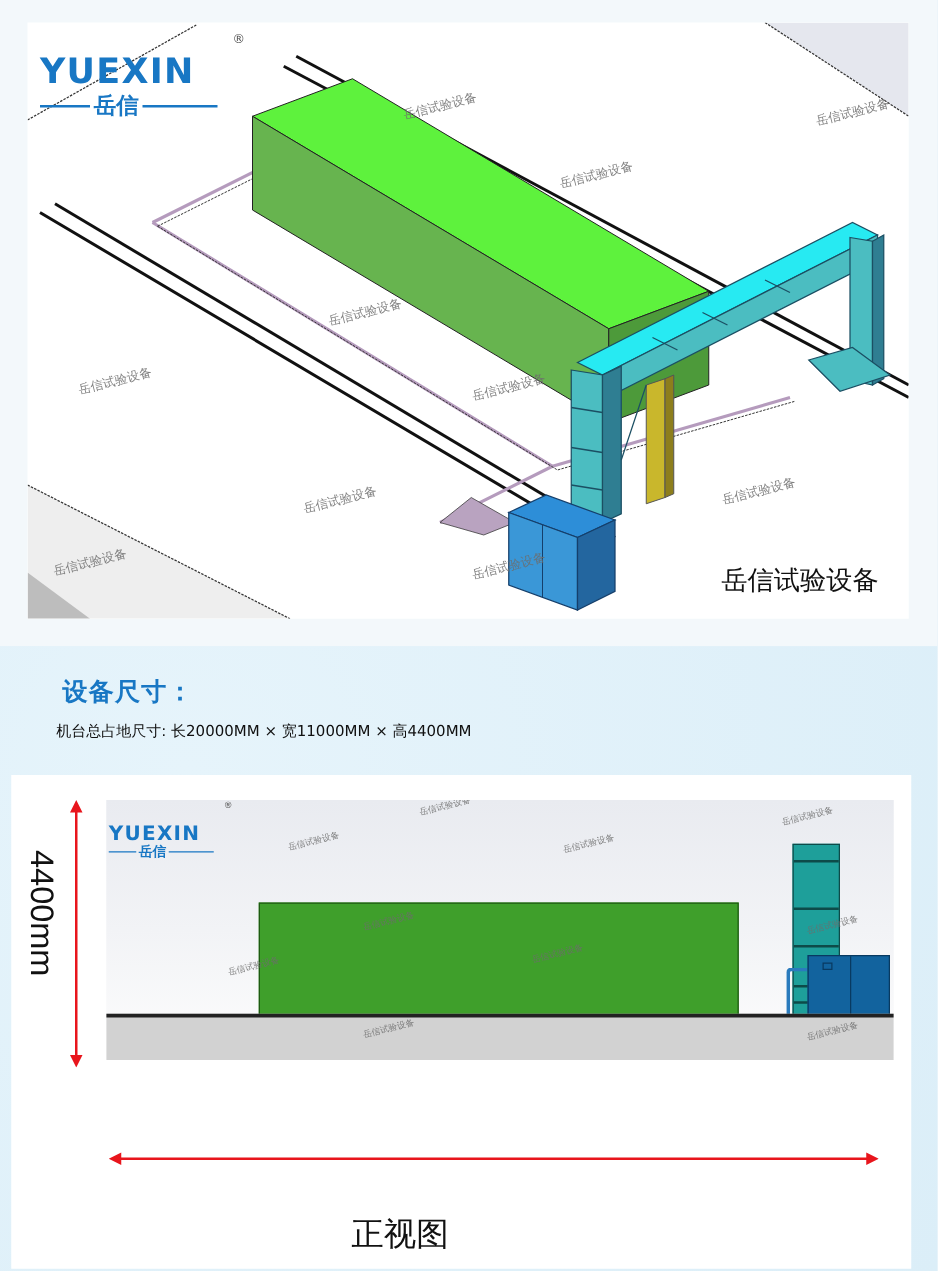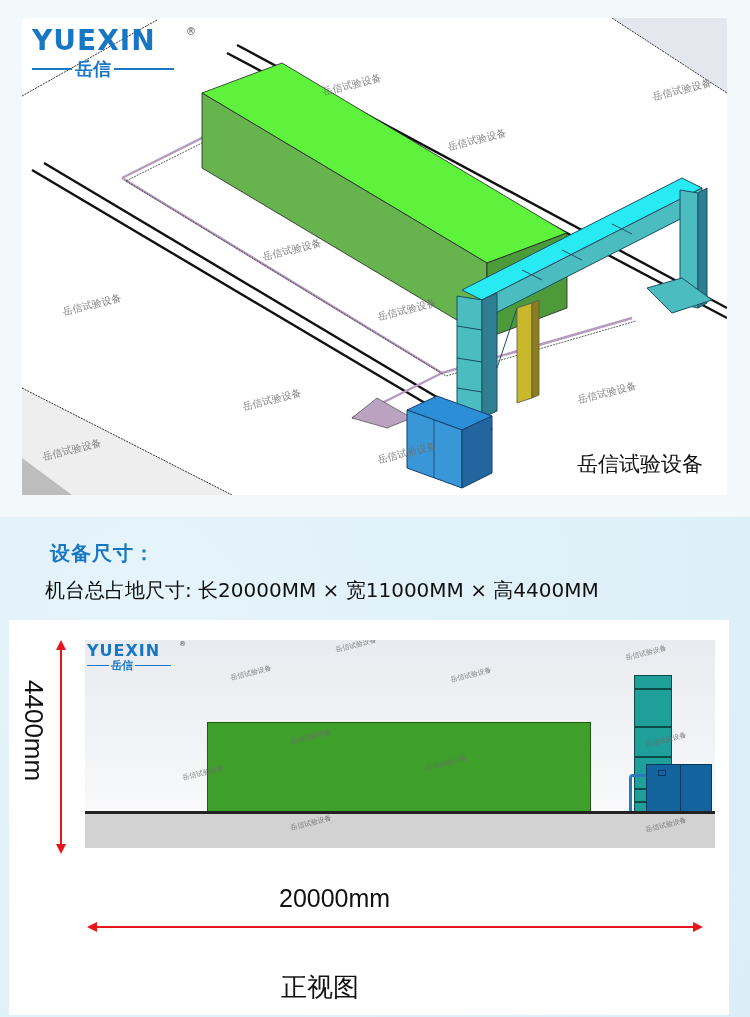--- a/index.html
+++ b/index.html
@@ -10,29 +10,29 @@
     font-family: "DejaVu Sans", "Liberation Sans", sans-serif;
   }
   .bg-top { position: absolute; left: 0; top: 0; width: 750px; height: 517px; background: #f3f8fb; }
   .bg-mid { position: absolute; left: 0; top: 517px; width: 750px; height: 500px;
     background: radial-gradient(circle at 20% 20%, #e6f4fb 0, #dbeef8 100%); }
 
   
   .panel-top { position: absolute; left: 22px; top: 18px; width: 705px; height: 477px; background: #ffffff; overflow: hidden; }
   .panel-top svg { position: absolute; left: 0; top: 0; }
   .logo { position: absolute; }
-  .logo .word { font-family: "DejaVu Sans", sans-serif; font-weight: bold; color: #1877c4; letter-spacing: 1px; }
+  .logo .word { font-family: "DejaVu Sans", sans-serif; font-weight: bold; color: #1877c4; letter-spacing: 1px; margin-top: 16px; }
   .logo .cn-row { display: flex; align-items: center; color: #1877c4; font-weight: bold; }
   .logo .cn-row .bar { height: 2px; background: #1877c4; }
   .logo .reg { position: absolute; color: #555; }
   .caption-top { position: absolute; right: 24px; top: 432px; font-size: 21px; color: #111; font-family: "DejaVu Sans", sans-serif; }
 
   
   .spec-title { position: absolute; left: 50px; top: 540px; font-size: 20px; font-weight: bold; color: #1877c4; letter-spacing: 1px; }
-  .spec-line { position: absolute; left: 45px; top: 577px; font-size: 20px; color: #111; }
+  .spec-line { position: absolute; left: 45px; top: 577px; font-size: 12px; color: #111; }
 
   
   .panel-bottom { position: absolute; left: 9px; top: 620px; width: 720px; height: 395px; background: #ffffff; }
   .drawing { position: absolute; left: 76px; top: 20px; width: 630px; height: 208px;
     background: linear-gradient(to bottom, #e9ebf0 0%, #f2f3f6 50%, #fdfdfd 100%); overflow: hidden; }
   .ground { position: absolute; left: 0; top: 171px; width: 630px; height: 37px; background: #d2d2d2; border-top: 3px solid #222; }
   .container-box { position: absolute; left: 122px; top: 82px; width: 384px; height: 92px; background: #3f9f2b; border: 1px solid #1e5a12; }
   .tower { position: absolute; left: 549px; top: 35px; width: 38px; height: 140px; background: #1e9f9a; border: 1px solid #0d4b49; }
   .tower .seg { position: absolute; left: 0; width: 100%; height: 2px; background: #0d4b49; }
   .cabinet { position: absolute; left: 561px; top: 124px; width: 66px; height: 49px; background: #12639e; border: 1px solid #083a61; }
@@ -184,21 +184,20 @@
       <div class="word" style="font-size:16px;line-height:17px;">YUEXIN</div>
       <div class="reg" style="left:92px;top:-2px;font-size:7px;">®</div>
       <div class="cn-row" style="font-size:11px;line-height:13px;">
         <span class="bar" style="width:22px;height:1px;"></span>
         <span style="padding:0 2px;">岳信</span>
         <span class="bar" style="width:36px;height:1px;"></span>
       </div>
     </div>
   </div>
 
-  <div class="dim-h-label">20000mm</div>
   <svg style="position:absolute;left:78px;top:300px;" width="616" height="14">
     <line x1="8" y1="7" x2="608" y2="7" stroke="#e8151c" stroke-width="2"></line>
     <polygon points="0,7 10,2 10,12" fill="#e8151c"></polygon>
     <polygon points="616,7 606,2 606,12" fill="#e8151c"></polygon>
   </svg>
 
   <div class="caption-bottom">正视图</div>
 </div>
 
 </body></html>

